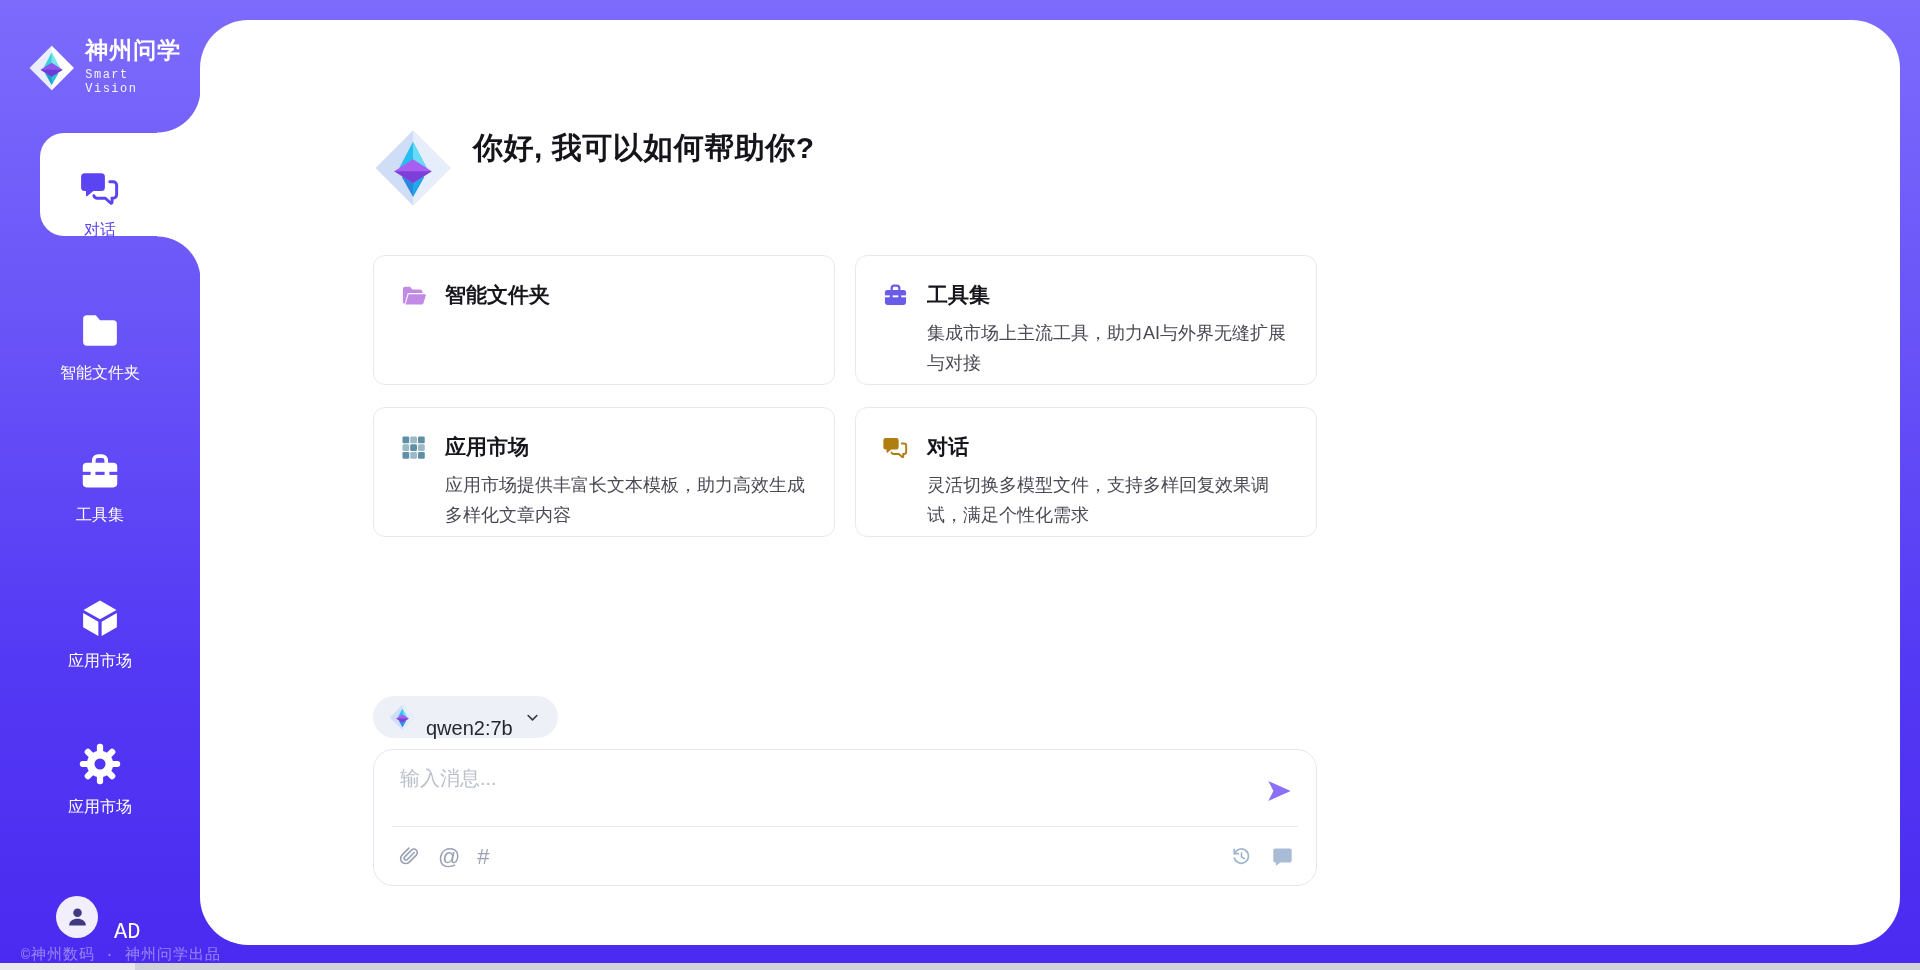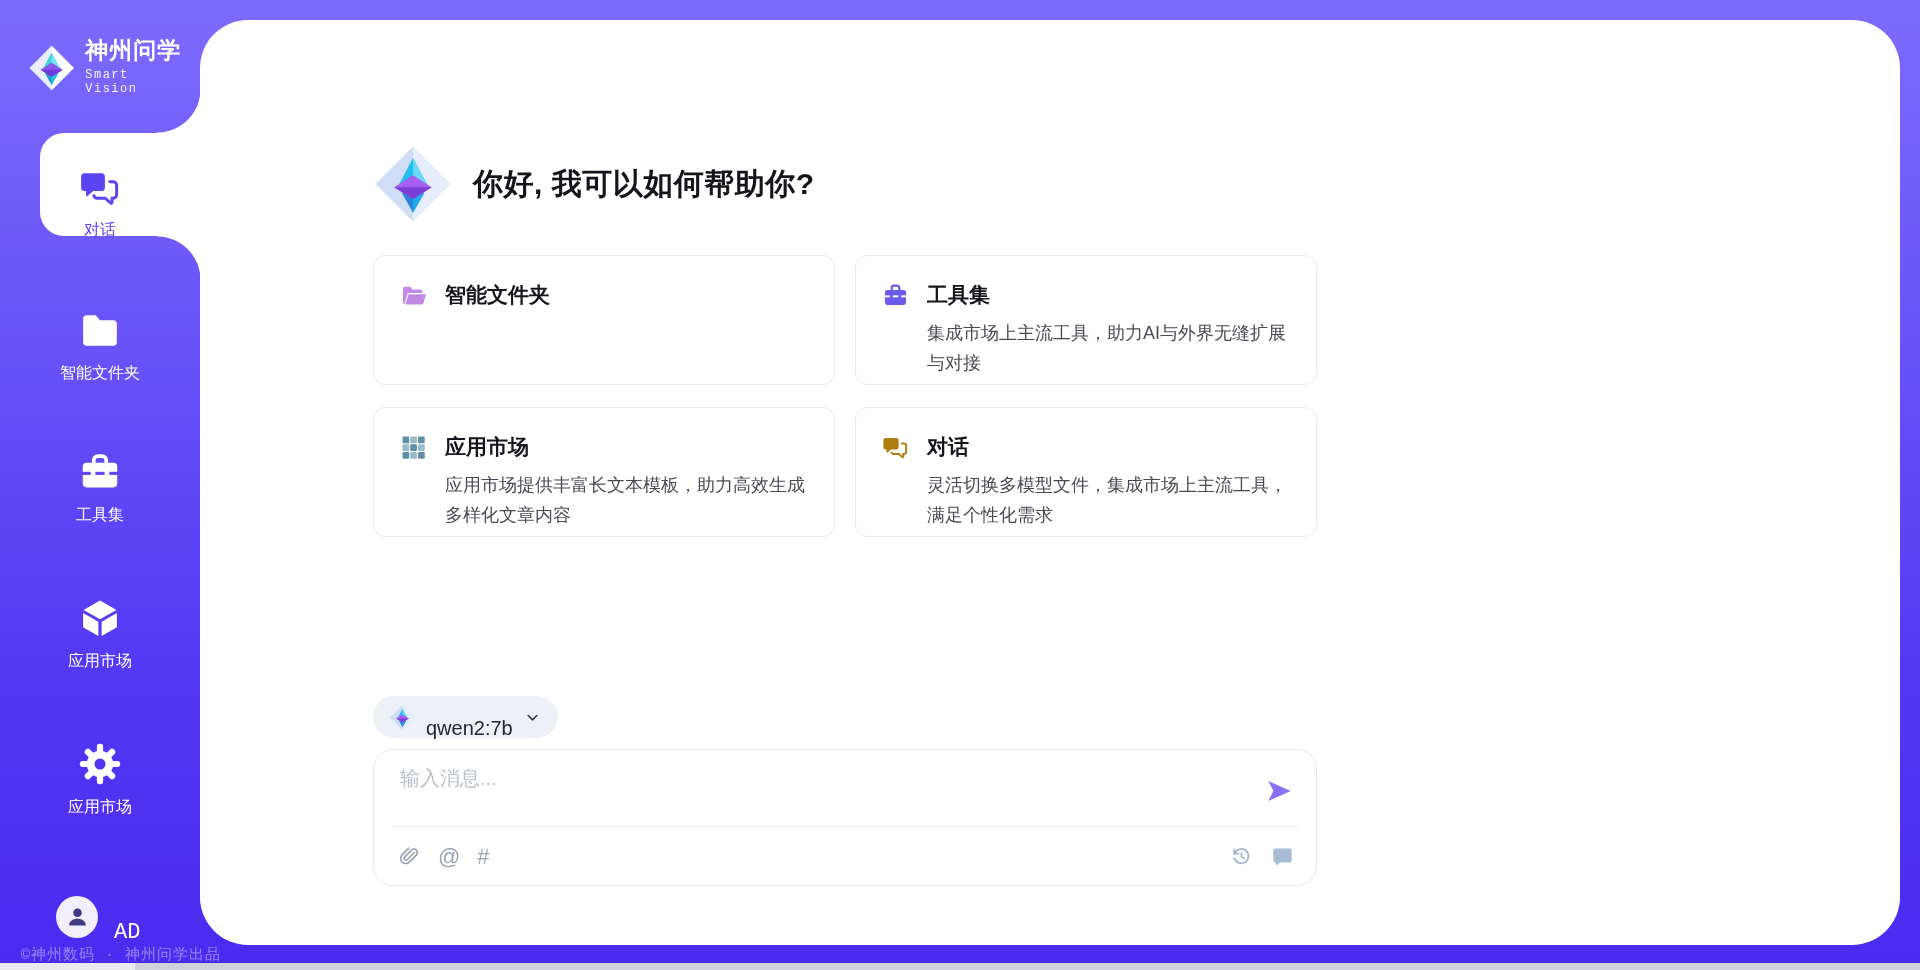--- a/index.html
+++ b/index.html
@@ -39,21 +39,21 @@
   .avatar svg { width:25px; height:25px; color:#3f3a82; }
   .user-name { font-size:22px; color:#fff;margin-top:32px; }
   .copyright { position:absolute; top:929px; left:0; width:200px; text-align:center;
     font-size:15px; color:rgba(255,255,255,.42); letter-spacing:1px;margin-left:21px; }
 
   
   .bottom-strip { position:absolute; left:0; bottom:0; width:1920px; height:7px; background:#cfd2da; }
   .bottom-strip .seg { position:absolute; left:0; top:0; width:135px; height:7px; background:#e9e9ee; }
 
   
-  .hero { position:absolute; left:373px; top:144px; display:flex; align-items:center; gap:20px; }
+  .hero { position:absolute; left:373px; top:128px; display:flex; align-items:flex-start; gap:20px; }
   .hero .gem { width:80px; height:80px; }
   .greeting { font-size:30px; font-weight:800; color:#14141a; letter-spacing:.5px; }
 
   .cards { position:absolute; left:373px; top:255px; display:grid;
     grid-template-columns:462px 462px; gap:22px 20px; }
   .card { width:462px; height:130px; background:#fff; border:1px solid #e7e9f1;
     border-radius:12px; padding:25px 22px 0 26px; cursor:pointer; }
   .card-head { display:flex; align-items:center; gap:18px; }
   .card-head svg { width:27px; height:27px; }
   .card-title { font-size:21px; font-weight:bold; color:#16161c; }
@@ -296,21 +296,21 @@
       <div class="card-desc">应用市场提供丰富长文本模板，助力高效生成多样化文章内容</div>
     </div>
 
     <div class="card">
       <div class="card-head">
         <svg class="icon-chat-c">
             <use href="#i-chat"></use>
           </svg>
         <span class="card-title">对话</span>
       </div>
-      <div class="card-desc">灵活切换多模型文件，集成市场上主流工具，满足个性化需求</div>
+      <div class="card-desc">灵活切换多模型文件，支持多样回复效果调试，满足个性化需求</div>
     </div>
   </div>
 
   <div class="model-pill">
     <svg class="gem">
         <use href="#gem"></use>
       </svg>
     <span class="model-name">qwen2:7b</span>
     <svg class="chev">
         <use href="#i-chev"></use>

